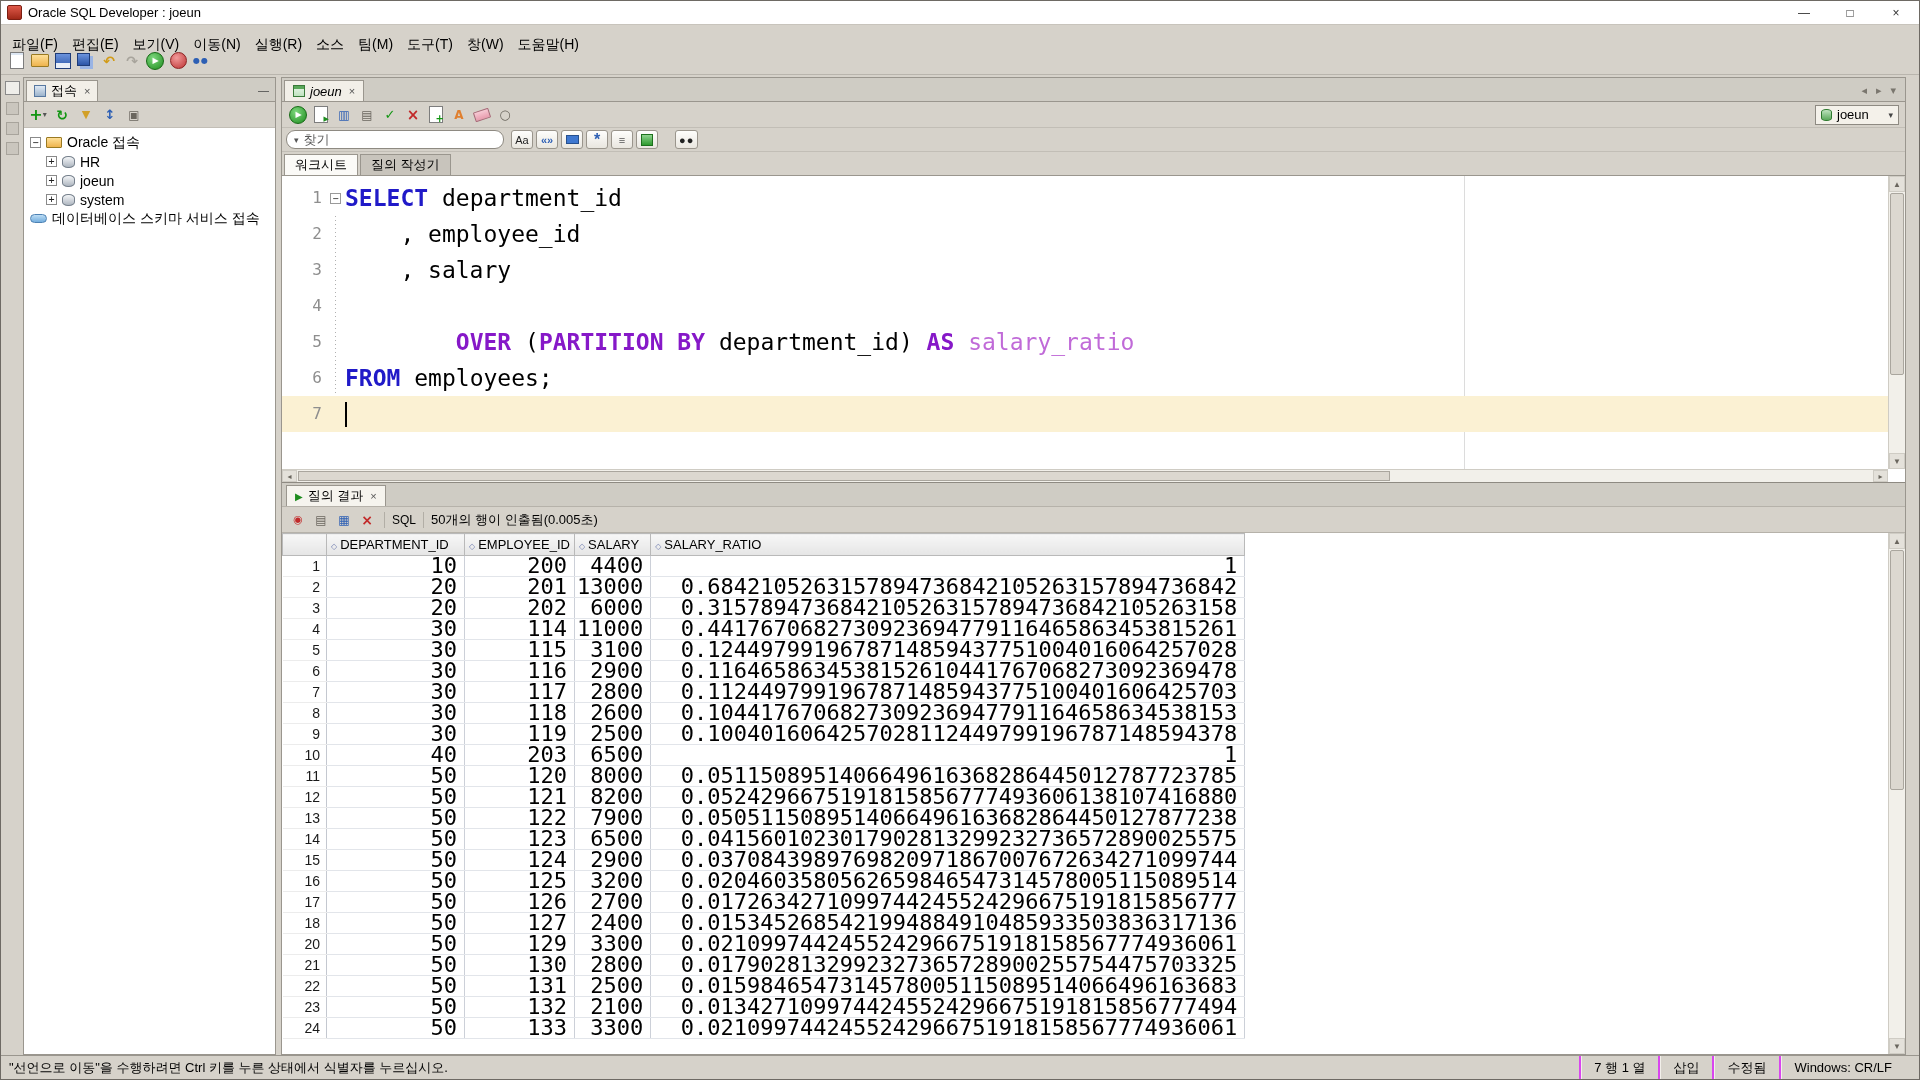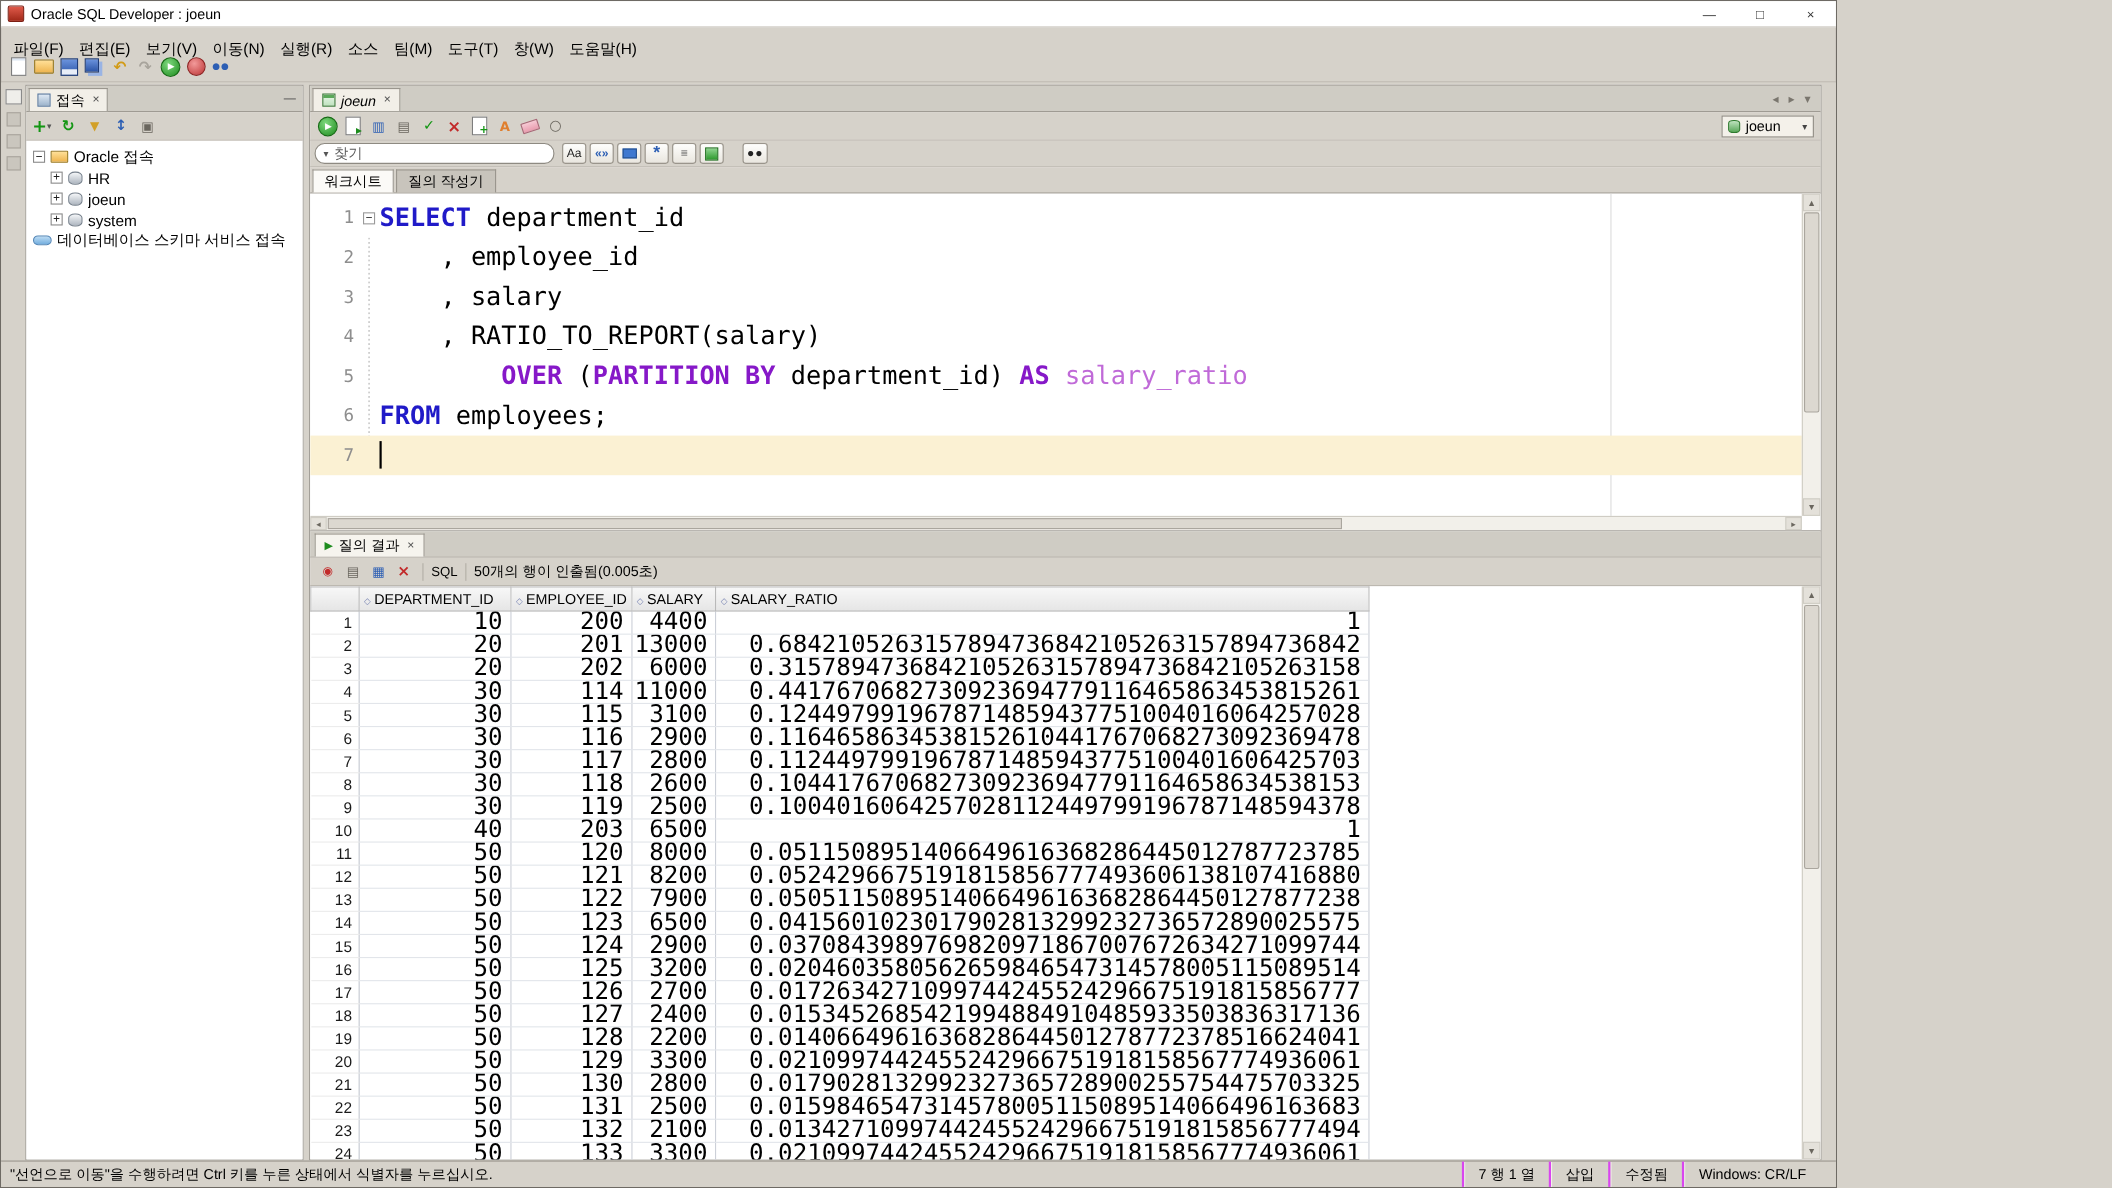--- a/index.html
+++ b/index.html
@@ -1,17 +1,17 @@
 <!DOCTYPE html>
 <html><head>
 <meta charset="utf-8">
 <style>
 *{margin:0;padding:0;box-sizing:border-box;}
 html,body{width:1920px;height:1080px;overflow:hidden;background:#d6d2ca;font-family:"Liberation Sans",sans-serif;color:#000;}
-.app{width:1670px;height:1080px;display:flex;flex-direction:column;border:1px solid #6e6a64;background:#d6d2ca;}
+.app{width:1920px;height:1080px;display:flex;flex-direction:column;border:1px solid #6e6a64;background:#d6d2ca;}
 
 
 .titlebar{height:24px;background:#fff;display:flex;align-items:center;padding-left:6px;gap:6px;font-size:13px;border-bottom:1px solid #c8c4bc;flex:none;}
 .app-icon{width:15px;height:15px;background:linear-gradient(#e05a4a,#a02818);border:1px solid #7c1e12;border-radius:2px;flex:none;}
 .win-btns{margin-left:auto;display:flex;height:100%;}
 .win-btn{width:46px;height:100%;display:flex;align-items:center;justify-content:center;font-size:12px;color:#333;}
 
 
 .menubar{height:22px;display:flex;align-items:center;padding-left:4px;font-size:14px;flex:none;}
 .menu-item{padding:2px 7px;white-space:nowrap;margin-top:18px;}
@@ -323,21 +323,20 @@
               <span class="ct"><span>    , employee_id</span></span>
             </div>
             <div class="cl">
               <span class="ln">3</span>
               <span class="fold"></span>
               <span class="ct"><span>    , salary</span></span>
             </div>
             <div class="cl">
               <span class="ln">4</span>
               <span class="fold"></span>
-              <span class="ct"><span>    , RATIO_TO_REPORT(salary)</span></span>
             </div>
             <div class="cl">
               <span class="ln">5</span>
               <span class="fold"></span>
               <span class="ct"><span>        </span><span class="tok-kw2">OVER</span><span> (</span><span class="tok-kw2">PARTITION BY</span><span> department_id) </span><span class="tok-kw2">AS</span><span> </span><span class="tok-alias">salary_ratio</span></span>
             </div>
             <div class="cl">
               <span class="ln">6</span>
               <span class="fold"></span>
               <span class="ct"><span class="tok-kw">FROM</span><span> employees;</span></span>
@@ -517,27 +516,20 @@
                   <td>0.0172634271099744245524296675191815856777</td>
                 </tr>
                 <tr>
                   <td class="rn">18</td>
                   <td>50</td>
                   <td>127</td>
                   <td>2400</td>
                   <td>0.0153452685421994884910485933503836317136</td>
                 </tr>
                 <tr>
-                  <td class="rn">19</td>
-                  <td>50</td>
-                  <td>128</td>
-                  <td>2200</td>
-                  <td>0.0140664961636828644501278772378516624041</td>
-                </tr>
-                <tr>
                   <td class="rn">20</td>
                   <td>50</td>
                   <td>129</td>
                   <td>3300</td>
                   <td>0.0210997442455242966751918158567774936061</td>
                 </tr>
                 <tr>
                   <td class="rn">21</td>
                   <td>50</td>
                   <td>130</td>

